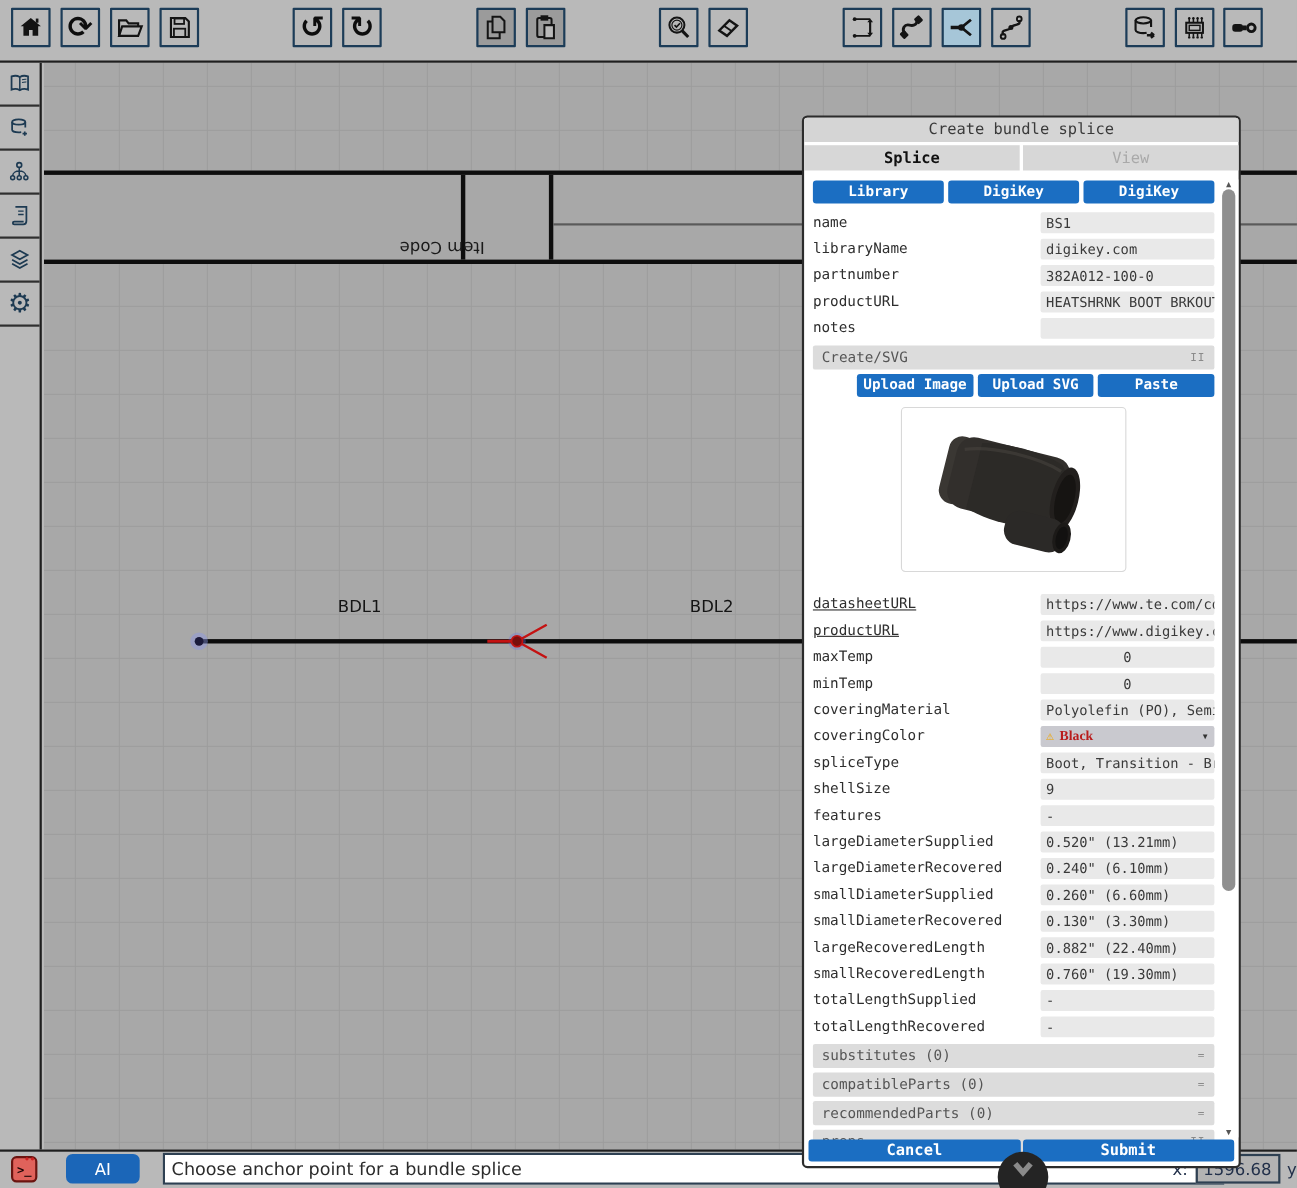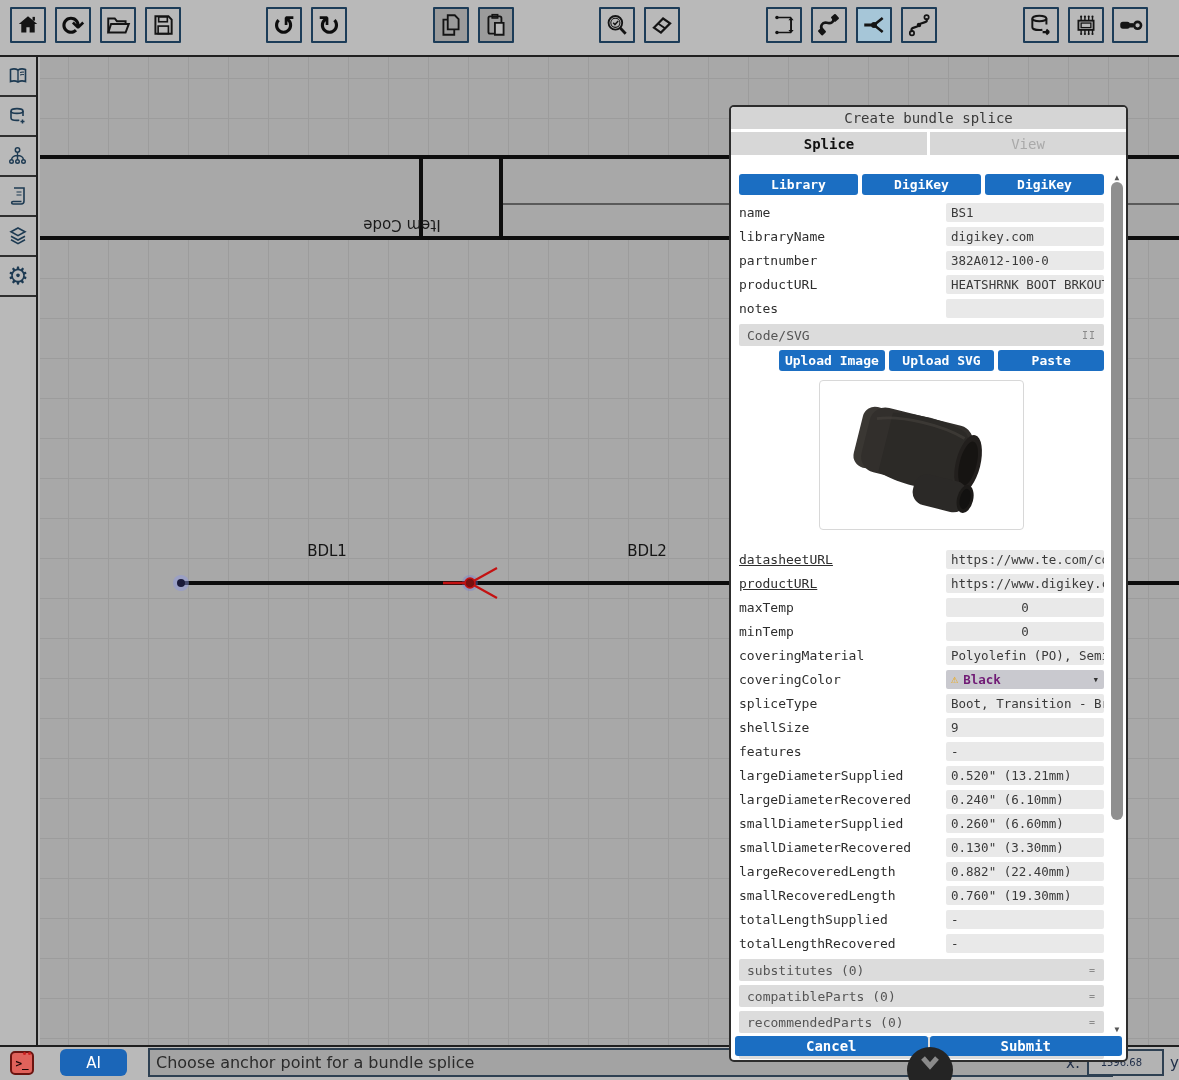--- a/index.html
+++ b/index.html
@@ -30,61 +30,61 @@
   .itemcode{position:absolute;left:310px;top:53px;width:112px;height:22px;transform:rotate(180deg);font-size:15px;color:#1a1a1a;text-align:center;}
   .bundleline{position:absolute;left:140px;top:524px;width:1039px;height:4px;background:#0c0c0c;}
   .endpoint{position:absolute;left:137px;top:522px;width:8px;height:8px;border-radius:50%;background:#1a1a3a;box-shadow:0 0 0 4px rgba(140,150,230,.45);}
   .bdl-label{position:absolute;top:485px;width:60px;font-size:15px;color:#141414;text-align:center;}
   .bdl1{left:257px;} .bdl2{left:577px;}
   .splicemark{position:absolute;left:398px;top:501px;}
 
   
   .dialog{position:absolute;left:729px;top:105px;width:399px;height:957px;background:#fff;border:2px solid #2c2c2c;border-radius:5px;box-sizing:border-box;z-index:20;display:flex;flex-direction:column;font-family:"DejaVu Sans Mono",monospace;}
   .dlg-title{height:22px;margin:0 0 3px 0;background:#d5d5d5;border-radius:3px 3px 0 0;display:flex;align-items:center;justify-content:center;font-size:14px;color:#3a3a3a;}
-  .dlg-tabs{height:23px;display:flex;gap:3px;margin-bottom:18px;}
+  .dlg-tabs{height:23px;display:flex;gap:3px;margin-bottom:8px;}
   .tab{flex:1;background:#d7d7d7;display:flex;align-items:center;justify-content:center;font-size:14px;font-weight:bold;color:#111;}
   .tab.inactive{color:#a9a9a9;font-weight:normal;}
   .dlg-body{flex:1;position:relative;overflow:hidden;}
   .dlg-content{position:absolute;left:8px;right:22px;top:1px;}
   .btnrow{display:flex;gap:4px;height:21px;}
   .bbtn{flex:1;background:#1b6ec2;color:#fff;font-size:13px;font-weight:bold;display:flex;align-items:center;justify-content:center;border-radius:3px;cursor:pointer;}
   .formblock{margin-top:5px;}
   .formblock.second{margin-top:17px;}
   .frow{height:24px;display:flex;align-items:center;}
   .flbl{font-size:13px;color:#2e2e2e;white-space:nowrap;}
   .frow.link .flbl{text-decoration:underline;}
   .ffld{width:158px;height:19px;background:#e9e9e9;border-radius:2px;margin-left:auto;display:flex;align-items:center;padding:0 5px;box-sizing:border-box;overflow:hidden;}
   .fval{font-size:12.5px;color:#3a3a3a;white-space:nowrap;}
   .frow.alignr .fval{margin-left:auto;}
   .frow.drop .ffld{background:#c9c9cf;}
-  .frow.drop .fval{font-weight:bold;color:#701a75;}
+  .frow.drop .fval{font-weight:bold;color:#b91c1c;font-family:Liberation Serif, serif;}
   .fwarn{color:#f0a500;font-size:12px;line-height:1;}
   .fwarn:not(:empty){margin-right:5px;}
   .fcaret{margin-left:auto;color:#333;font-size:11px;}
   .sechdr{height:22px;margin-top:4px;background:#dcdcdc;border-radius:2px;display:flex;align-items:center;padding:0 8px;font-size:13px;color:#555;}
   .sechdr .sicon{margin-left:auto;color:#8a8a8a;font-size:10px;letter-spacing:1px;}
   .uplrow{margin-top:4px;margin-left:40px;}
   .imgwrap{margin:9px auto 0 auto;width:203px;height:148px;background:#fff;border:1px solid #d8d8d8;border-radius:4px;display:flex;align-items:center;justify-content:center;}
   .dlg-footer{position:absolute;left:4px;right:4px;bottom:4px;height:20px;display:flex;gap:2px;}
   .dlg-footer .bbtn{border-radius:3px;font-size:14px;}
   
   .dscroll{position:absolute;right:0;top:0;bottom:26px;width:18px;background:#fff;}
   .dscroll .thumb{position:absolute;left:3px;top:9px;width:12px;height:638px;background:#8f8f8f;border-radius:6px;}
   .dscroll .arr{position:absolute;left:0;width:18px;text-align:center;font-size:8px;color:#555;}
   .arr.up{top:0;} .arr.dn{bottom:0;}
 
   
   .statusbar{position:absolute;left:0;top:1045px;width:1179px;height:35px;background:#b9b9b9;border-top:2px solid #1f1f1f;box-sizing:border-box;z-index:6;}
   .term{position:absolute;left:10px;top:4px;width:24px;height:24px;background:#e0625b;border:2px solid #6b1410;border-radius:5px;box-sizing:border-box;display:flex;align-items:center;justify-content:center;font-family:"DejaVu Sans Mono",monospace;font-weight:bold;font-size:11px;color:#1a0505;}
   .term .dots{position:absolute;top:-1px;right:1px;width:3px;height:3px;background:#c22;border-radius:50%;box-shadow:-5px 0 0 #c22;}
   .aibtn{position:absolute;left:60px;top:2px;width:67px;height:27px;background:#1b66b8;border-radius:6px;color:#fff;font-size:15px;display:flex;align-items:center;justify-content:center;}
-  .statusfield{position:absolute;left:148px;top:1px;width:965px;height:29px;border:2px solid #2e4052;background:#a3a3a3;box-sizing:border-box;display:flex;align-items:center;padding-left:6px;font-size:16px;color:#2b2b2b;white-space:nowrap;overflow:hidden;}
+  .statusfield{position:absolute;left:148px;top:1px;width:965px;height:29px;border:2px solid #2e4052;background:#ffffff;box-sizing:border-box;display:flex;align-items:center;padding-left:6px;font-size:16px;color:#2b2b2b;white-space:nowrap;overflow:hidden;}
   .coordlbl{position:absolute;top:7px;font-size:15px;color:#22304a;}
   .xlbl{left:1066px;} .ylbl{left:1170px;}
-  .xbox{position:absolute;left:1087px;top:2px;width:77px;height:27px;border:2px solid #2e4052;background:#b3b3b3;box-sizing:border-box;display:flex;align-items:center;justify-content:flex-end;padding-right:20px;font-size:10px;color:#22304a;}
+  .xbox{position:absolute;left:1087px;top:2px;width:77px;height:27px;border:2px solid #2e4052;background:#b3b3b3;box-sizing:border-box;display:flex;align-items:center;justify-content:flex-end;padding-right:6px;font-size:15px;color:#22304a;}
 
   
   .vcircle{position:absolute;left:907px;top:1047px;width:46px;height:46px;border-radius:50%;background:#242424;z-index:30;display:flex;justify-content:center;}
 </style>
 </head>
 <body>
 
 <div class="page">
 
   <div class="toolbar">
@@ -326,21 +326,21 @@
               <span class="flbl">notes</span>
               <span class="ffld">
                 <span class="fwarn"></span>
                 <span class="fval"></span>
                 <span class="fcaret"></span>
               </span>
             </div>
           </div>
 
         <div class="sechdr">
-          <span>Code/SVG</span>
+          <span>Create/SVG</span>
           <span class="sicon">II</span>
         </div>
         <div class="btnrow uplrow">
           <div class="bbtn">Upload Image</div>
           <div class="bbtn">Upload SVG</div>
           <div class="bbtn">Paste</div>
         </div>
 
         <div class="imgwrap">
           <svg width="195" height="140" viewBox="0 0 200 148">

